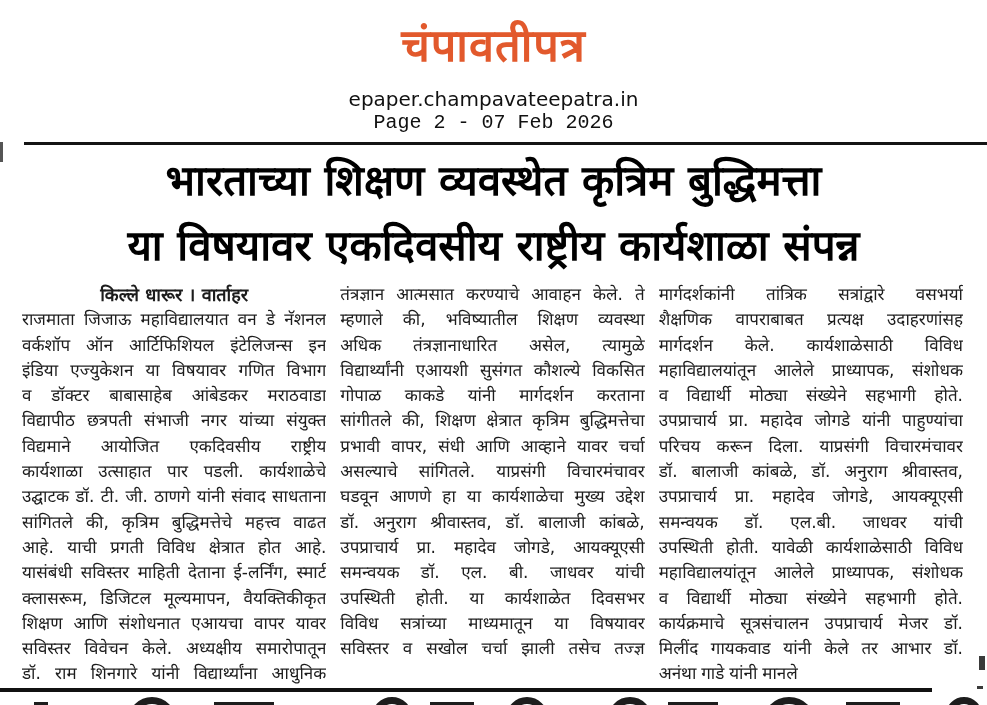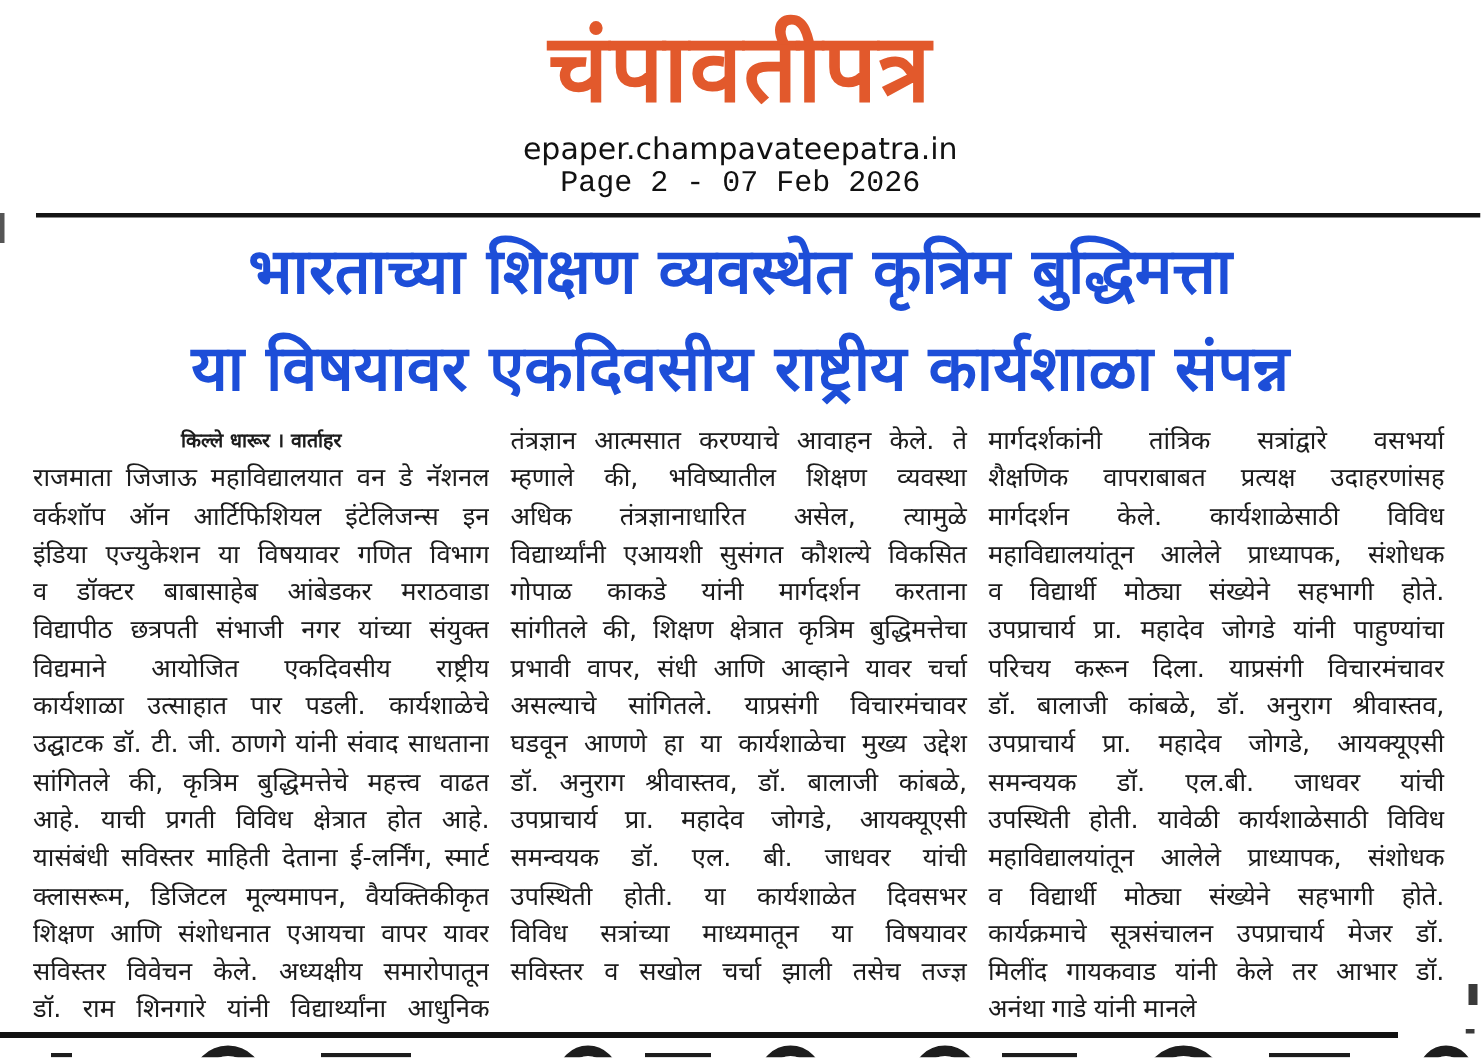--- a/index.html
+++ b/index.html
@@ -9,21 +9,21 @@
     color:#1c1c1c;
     font-family:"DejaVu Sans", sans-serif;
     position:relative;
     overflow:hidden;
   }
   .page { position:relative; width:987px; height:705px; overflow:hidden; }
 
   
   .masthead { text-align:center; padding-top:4px; }
   .masthead-title {
-    font-size:63px;
+    font-size:45px;
     font-weight:bold;
     line-height:84px;
     letter-spacing:1px;
   }
   .masthead-url {
     font-size:20px;
     line-height:23px;
     color:#111111;
   }
   .masthead-pageinfo {
@@ -42,36 +42,36 @@
     position:absolute; left:0; top:142px;
     width:3px; height:20px; background:#555;
   }
 
   
   .headline {
     text-align:center;
     font-weight:bold;
     font-size:42px;
     line-height:65px;
-    color:#1d4ed8;
+    color:#000000;
     padding:3px 18px 0 18px;
     white-space:nowrap;
   }
 
   
   .body-wrap {
     display:flex;
     gap:14px;
     padding:4px 24px 0 22px;
   }
   .col { flex:1; min-width:0; }
   .byline {
     text-align:center;
     font-weight:bold;
-    font-size:13px;
+    font-size:18px;
     line-height:25.3px;
     height:25.3px;
     overflow:hidden;
   }
   .line {
     font-size:17px;
     line-height:25.3px;
     height:25.3px;
     overflow:hidden;
     text-align:justify;

